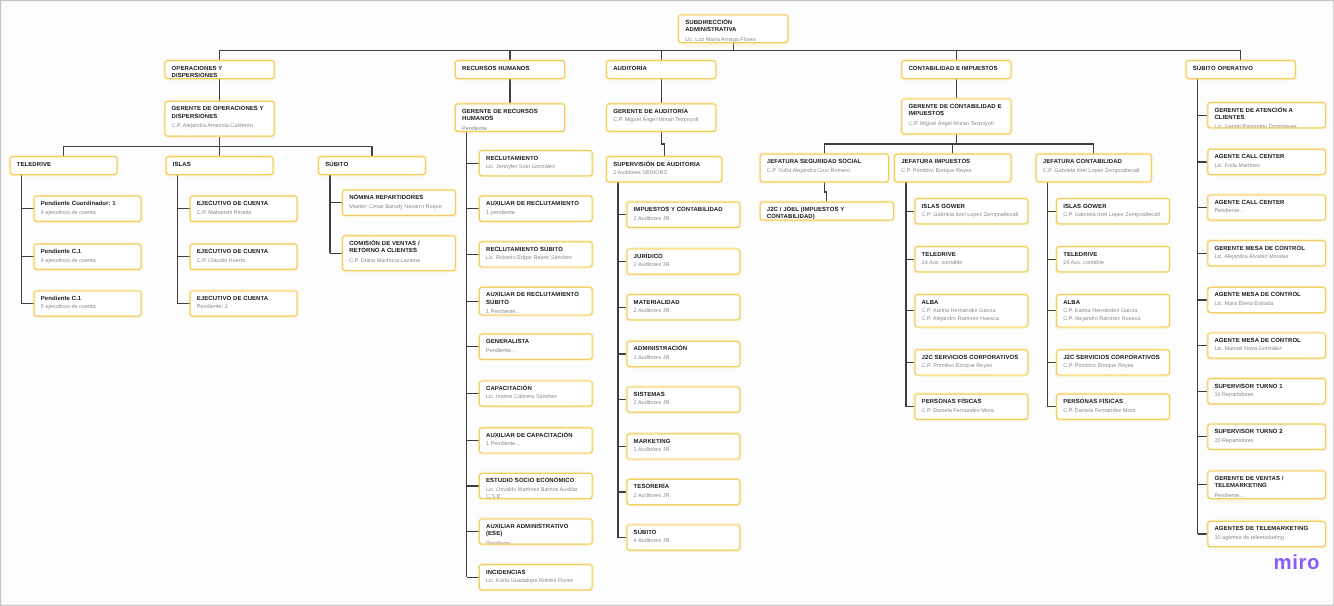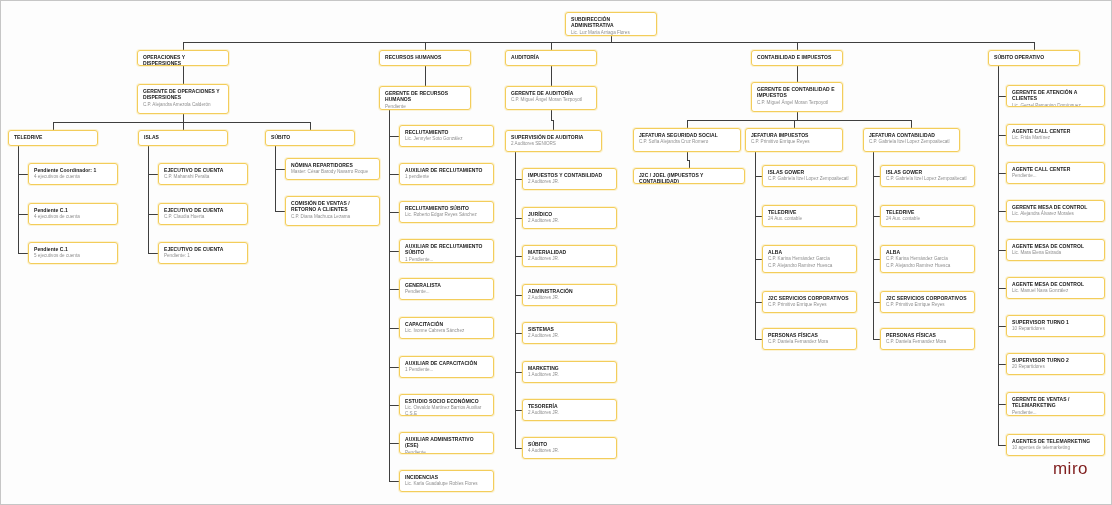--- a/index.html
+++ b/index.html
@@ -13,22 +13,22 @@
   #wires{position:absolute;left:0;top:0;z-index:1;}
   .node{
     position:absolute;box-sizing:border-box;z-index:2;
     background:#ffffff;border:1px solid #f3cd5b;border-radius:3px;
     padding:3px 5px;overflow:hidden;
     box-shadow:0 0 0 1px rgba(250,214,95,0.25);
   }
   .node .t{font-weight:bold;font-size:5px;line-height:1.25;color:#181818;letter-spacing:.05px;}
   .node .s{font-size:4.6px;line-height:1.25;color:#8f8f8f;margin-top:1px;}
   .miro{
-    position:absolute;right:24px;bottom:26px;z-index:4;
-    font-size:17px;font-weight:normal;color:#7f1d1d;letter-spacing:.5px;
+    position:absolute;right:12px;bottom:26px;z-index:4;
+    font-size:17px;font-weight:bold;color:#8b5cf6;letter-spacing:.5px;
   }
 </style>
 </head>
 <body>
 
 <div class="frame"></div>
 
 <div id="canvas">
   <svg id="wires" width="1112" height="505">
       <polyline points="611,36 611,42" fill="none" stroke="#3f3f3f" stroke-width="1" shape-rendering="crispEdges"></polyline>

